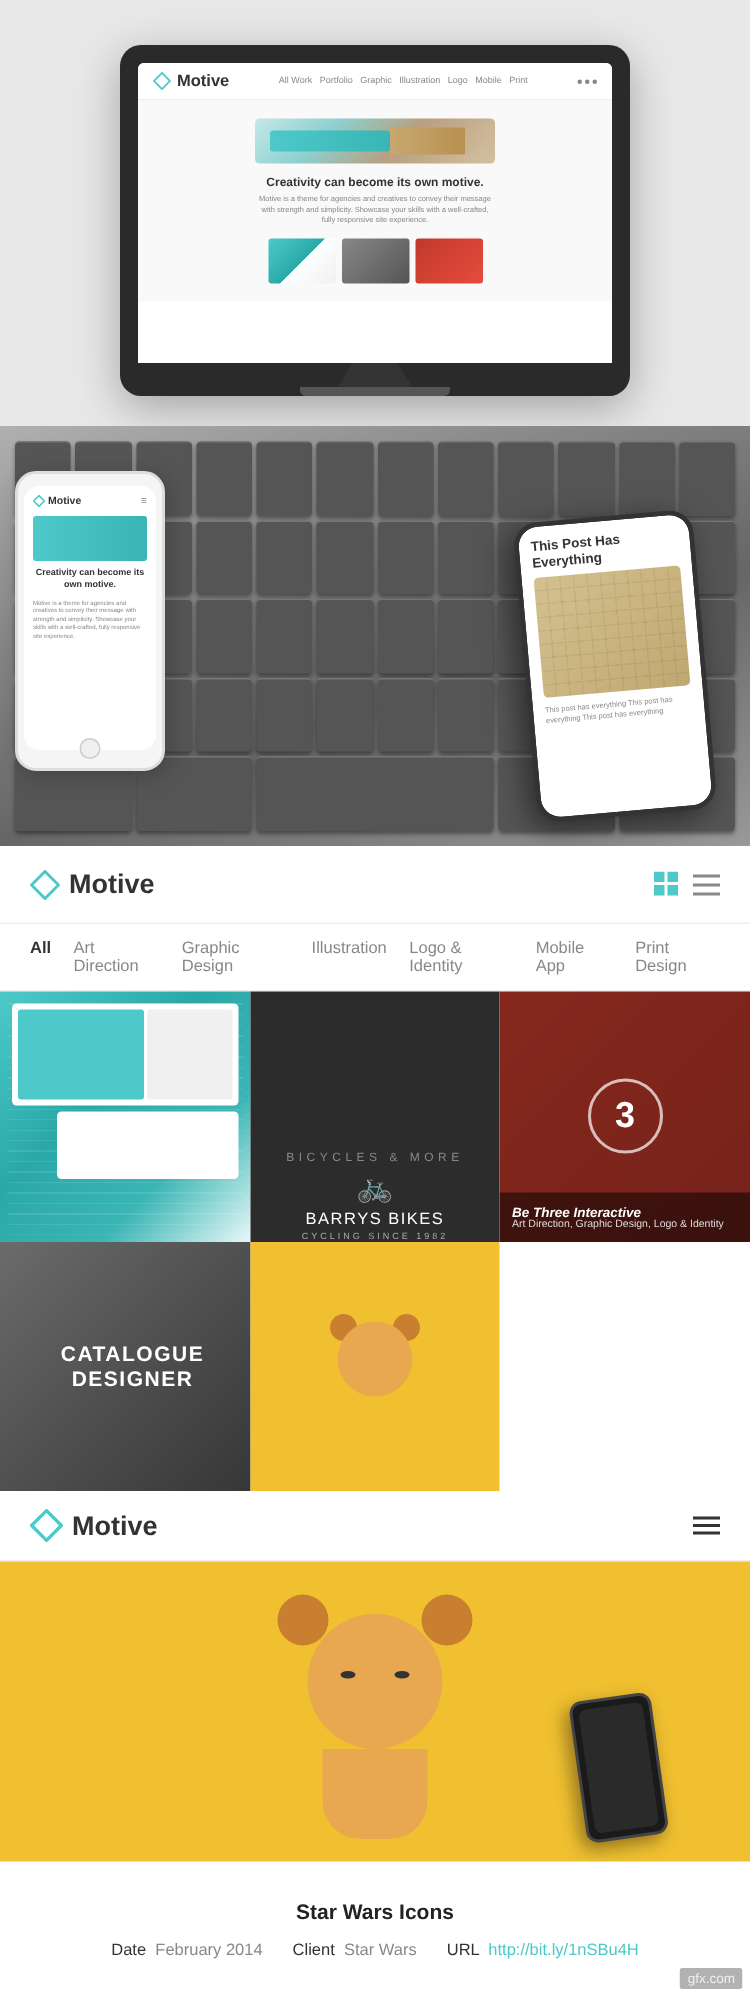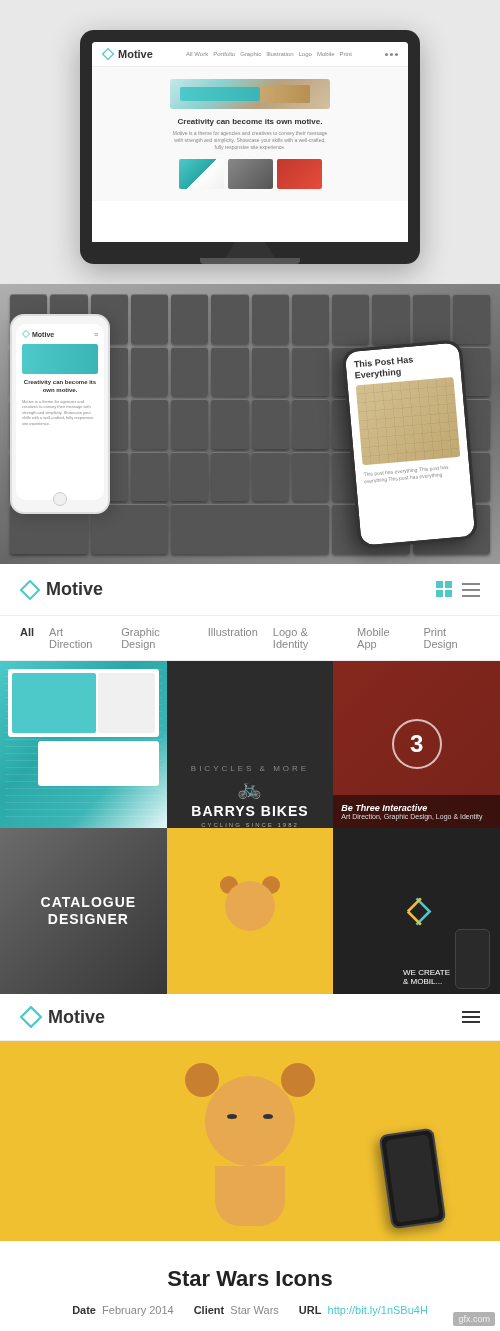--- a/index.html
+++ b/index.html
@@ -369,22 +369,22 @@
       background: repeating-linear-gradient(0deg, transparent, transparent 6px, rgba(255,255,255,0.1) 6px, rgba(255,255,255,0.1) 7px);
     }
     .pi-2 {
       background: #2c2c2c;
       display: flex;
       flex-direction: column;
       align-items: center;
       justify-content: center;
     }
     .pi-2-text1 {
-      font-size: 14px;
-      font-weight: bold;
+      font-size: 11px;
+      font-weight: normal;
       color: #fff;
       letter-spacing: 1px;
     }
     .pi-2-text2 {
       font-size: 6px;
       color: #aaa;
       letter-spacing: 2px;
     }
     .pi-3 {
       background: linear-gradient(135deg, #c0392b 0%, #a93226 100%);
@@ -544,39 +544,39 @@
       position: relative;
       overflow: hidden;
       display: flex;
       align-items: center;
       justify-content: center;
     }
     .post-content {
       padding: 25px 25px 20px;
     }
     .post-title {
-      font-size: 22px;
+      font-size: 14px;
       font-weight: bold;
       color: #222;
       text-align: center;
       margin-bottom: 12px;
     }
     .post-meta {
       display: flex;
       gap: 20px;
       justify-content: center;
       margin-bottom: 16px;
     }
     .post-meta-item {
       font-size: 11px;
       color: #888;
     }
     .post-meta-item strong {
       color: #333;
-      font-weight: bold;
+      font-weight: normal;
     }
     .post-meta-item a {
       color: #4dc9c9;
       text-decoration: none;
     }
 
     .section-wrapper {
       position: relative;
     }
 
@@ -804,32 +804,20 @@
     </div>
 
     <div class="portfolio-item pi-5">
       <div class="pi-5-face">
         <div class="pi-5-bun1"></div>
         <div class="pi-5-bun2"></div>
         <div class="pi-5-head"></div>
       </div>
     </div>
 
-    <div class="portfolio-item pi-6">
-      <div style="position:absolute;inset:0;background:#222;"></div>
-      <div style="position:relative;z-index:1;display:flex;align-items:center;gap:8px;">
-        <svg width="35" height="35" viewBox="0 0 40 40">
-          <path d="M20 5 L35 20 L20 35" fill="none" stroke="#4dc9c9" stroke-width="3"></path>
-          <path d="M10 20 L25 5" fill="none" stroke="#f0c030" stroke-width="3"></path>
-          <path d="M10 20 L25 35" fill="none" stroke="#f0c030" stroke-width="3"></path>
-        </svg>
-      </div>
-      <div class="pi-6-phone-shadow"></div>
-      <div style="position:absolute;bottom:8px;right:50px;color:#fff;font-size:8px;z-index:2;">WE CREATE<br>&amp; MOBIL...</div>
-    </div>
   </div>
 </div>
 
 <div class="section-post">
   <div class="post-header">
     <div class="post-logo">
       <svg width="22" height="22" viewBox="0 0 20 20">
         <polygon points="10,1 19,10 10,19 1,10" fill="none" stroke="#4dc9c9" stroke-width="2"></polygon>
       </svg>
       <span>Motive</span>

